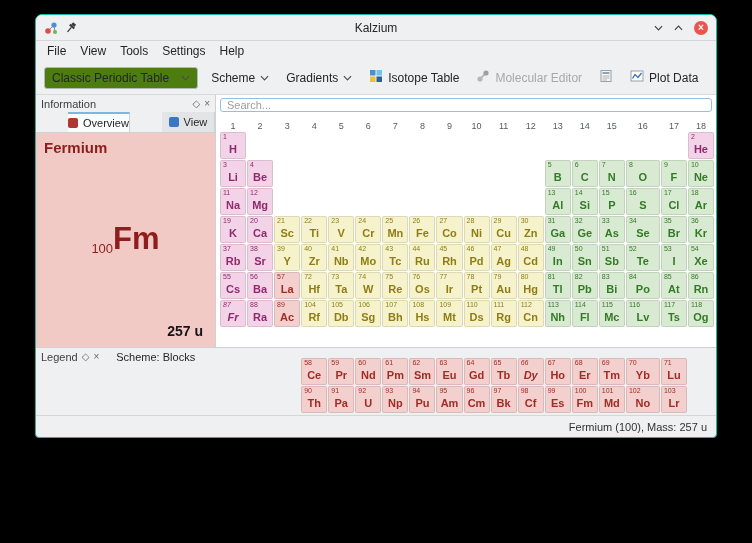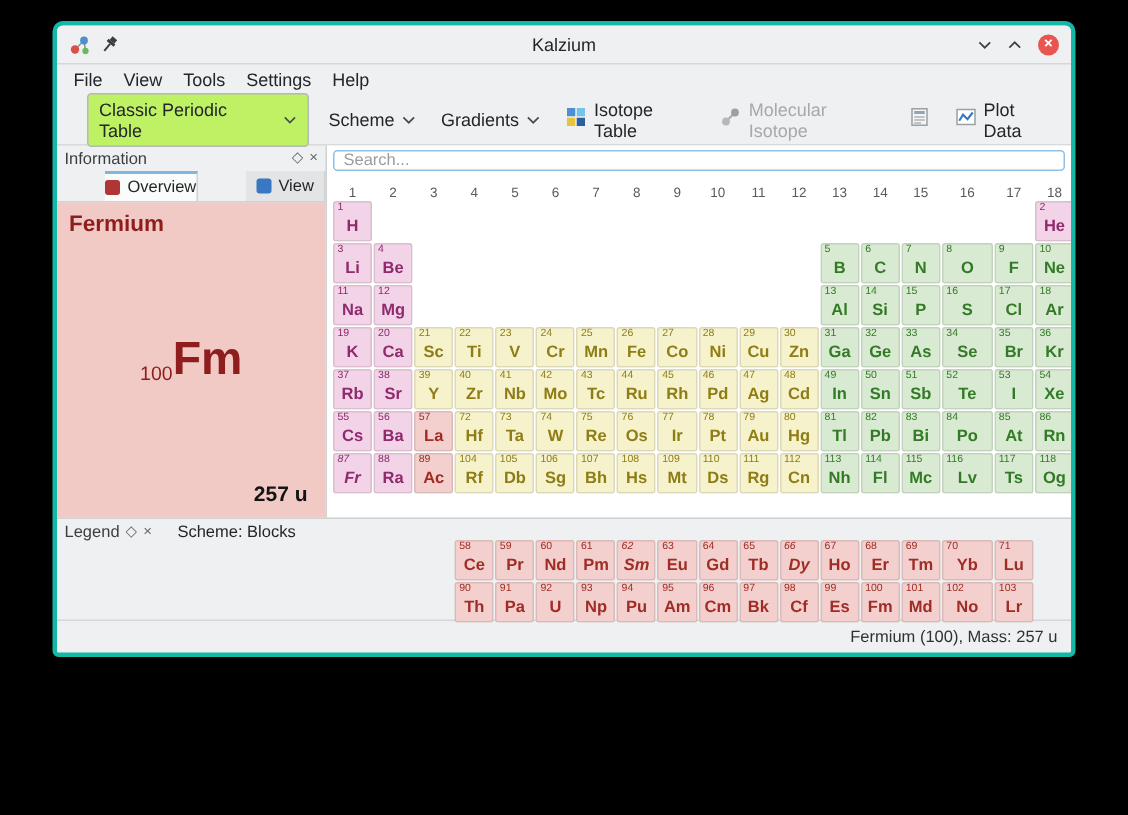--- a/index.html
+++ b/index.html
@@ -1,41 +1,41 @@
 <!DOCTYPE html>
 <html style="--s-bg: #f3d3e7; --s-tx: #8e2a6d; --p-bg: #d9ead2; --p-tx: #337a26; --d-bg: #f6f2cc; --d-tx: #8e7d15; --f-bg: #f3d0cd; --f-tx: #a02c26; --info-bg: #f1cac6; --info-tx: #8f1d1d;"><head>
 <meta charset="utf-8">
 <style>
   * { margin:0; padding:0; box-sizing:border-box; }
   html,body { width:752px; height:543px; }
   body { background:#000; font-family:"Liberation Sans", sans-serif; position:relative; overflow:hidden; }
 
   .window { position:absolute; left:35px; top:14px; width:682px; height:424px;
-    background:#eff0f1; border:3px solid #14b8a6; border-radius:7px 7px 4px 4px;
+    background:#eff0f1; border:1px solid #14b8a6; border-radius:7px 7px 4px 4px;
     box-shadow:0 8px 26px rgba(0,0,0,.65); display:flex; flex-direction:column; overflow:hidden; }
 
   
   .titlebar { height:26px; flex:0 0 auto; background:#eff0f1; border-bottom:1px solid #d4d6d8;
     display:flex; align-items:center; padding:0 8px; }
   .tb-side { display:flex; align-items:center; gap:7px; width:110px; }
   .tb-side.right { justify-content:flex-end; gap:11px; }
   .tb-title { flex:1; text-align:center; font-size:12px; color:#232629; }
   .tb-btn { display:inline-flex; align-items:center; justify-content:center; }
   .close-btn { width:14px; height:14px; border-radius:50%; background:#e8564f; color:#fff;
     font-size:10px; line-height:13px; text-align:center; font-weight:bold; }
 
   
   .menubar { height:20px; flex:0 0 auto; display:flex; align-items:center; padding:0 4px; }
   .menu-item { font-size:12px; color:#232629; padding:2px 7px; border-radius:3px; }
 
   
   .toolbar { height:34px; flex:0 0 auto; display:flex; align-items:center; gap:9px;
     padding:0 8px; border-bottom:1px solid #d7d9da; }
-  .combo { display:flex; align-items:center; gap:12px; background:#bef264; border:1px solid #b4b8ba;
-    border-radius:3px; padding:3px 7px; font-size:12px; color:#232629;margin-left:12px; }
+  .combo { display:flex; align-items:center; gap:12px; background:#4d7c0f; border:1px solid #b4b8ba;
+    border-radius:3px; padding:3px 7px; font-size:12px; color:#232629; }
   .toolbtn { display:flex; align-items:center; gap:5px; font-size:12px; color:#232629; padding:3px 4px; border-radius:3px; }
   .toolbtn.disabled { color:#a6a9ab; }
   .chev { width:9px; height:6px; }
 
   
   .main { flex:1 1 auto; display:flex; min-height:0; }
 
   .info-dock { width:180px; flex:0 0 auto; display:flex; flex-direction:column; border-right:1px solid #cfd1d2; }
   .dock-header { height:17px; display:flex; align-items:center; font-size:11px; color:#3b3f42;
     padding:0 5px; gap:4px; }
@@ -168,21 +168,21 @@
       <span>Isotope Table</span>
     </div>
     <div class="toolbtn disabled">
       <span>
         <svg width="14" height="14" viewBox="0 0 14 14">
           <line x1="4" y1="10" x2="10" y2="4" stroke="#a8acaf" stroke-width="1.4"></line>
           <circle cx="4" cy="10" r="2.6" fill="#b4b8ba"></circle>
           <circle cx="10" cy="4" r="2.6" fill="#9ca0a3"></circle>
         </svg>
       </span>
-      <span>Molecular Isotope</span>
+      <span>Molecular Editor</span>
     </div>
     <div class="toolbtn">
       <span>
         <svg width="14" height="14" viewBox="0 0 14 14">
           <rect x="2" y="1.5" width="10" height="11" fill="#f4f4f4" stroke="#9aa0a3" stroke-width="1"></rect>
           <rect x="3.5" y="3" width="7" height="2" fill="#8fa6b8"></rect>
           <line x1="3.5" y1="7" x2="10.5" y2="7" stroke="#b0b4b6" stroke-width="1"></line>
           <line x1="3.5" y1="9" x2="10.5" y2="9" stroke="#b0b4b6" stroke-width="1"></line>
           <line x1="3.5" y1="11" x2="8" y2="11" stroke="#b0b4b6" stroke-width="1"></line>
         </svg>
@@ -616,21 +616,21 @@
             <span class="sym">Pr</span>
           </div>
           <div class="cell b-f" style="grid-area: 10 / 6;">
             <span class="num">60</span>
             <span class="sym">Nd</span>
           </div>
           <div class="cell b-f" style="grid-area: 10 / 7;">
             <span class="num">61</span>
             <span class="sym">Pm</span>
           </div>
-          <div class="cell b-f" style="grid-area: 10 / 8; font-style: italic;">
+          <div class="cell b-f" style="grid-area: 10 / 8;">
             <span class="num">62</span>
             <span class="sym">Sm</span>
           </div>
           <div class="cell b-f" style="grid-area: 10 / 9;">
             <span class="num">63</span>
             <span class="sym">Eu</span>
           </div>
           <div class="cell b-f" style="grid-area: 10 / 10;">
             <span class="num">64</span>
             <span class="sym">Gd</span>

